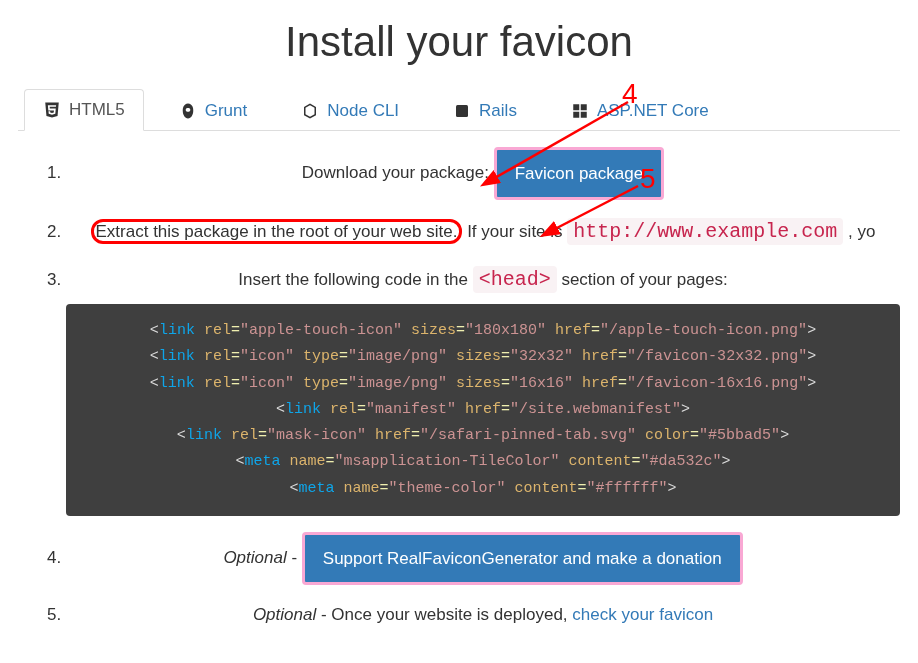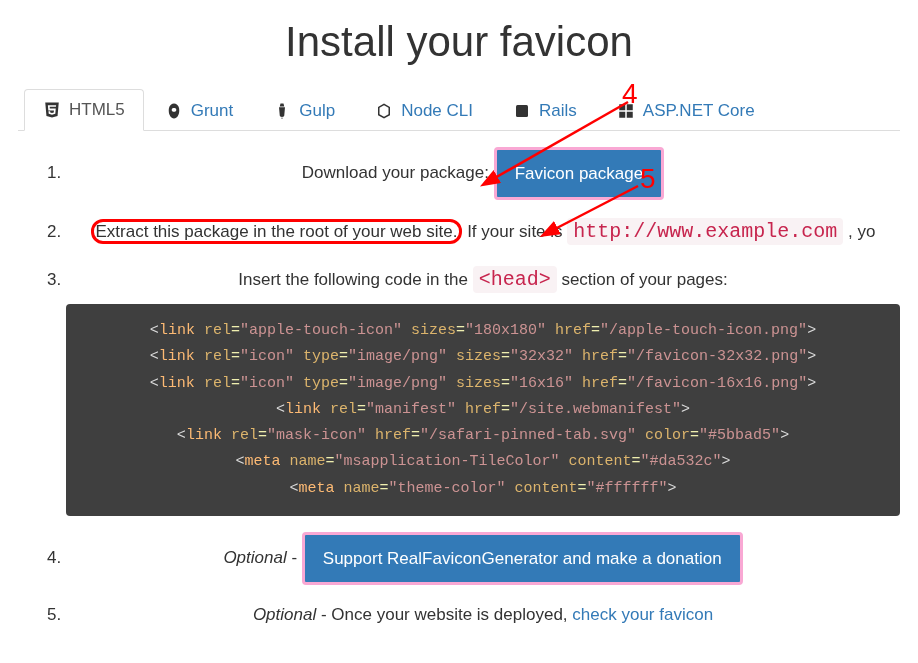--- a/index.html
+++ b/index.html
@@ -29,21 +29,21 @@
     padding: 10px 18px;
     color: #337ab7;
     cursor: pointer;
     border: 1px solid transparent;
     border-bottom: none;
     border-radius: 4px 4px 0 0;
     display: flex;
     align-items: center;
     gap: 8px;
     font-size: 17px;
-    margin-right: 2px;
+    margin-right: 16px;
     position: relative;
     top: 1px;
   }
   .tab.active {
     color: #555;
     background: #fff;
     border-color: #ddd;
     border-bottom: 1px solid #fff;
   }
   .tab .ic { display: inline-flex; width: 18px; height: 18px; }
@@ -81,21 +81,21 @@
     color: #dcdcdc;
     padding: 14px 16px;
     border-radius: 4px;
     font-family: Menlo, Monaco, Consolas, "Courier New", monospace;
     font-size: 15px;
     line-height: 1.75;
     margin-top: 8px;
     overflow-x: auto;
     white-space: pre;
   }
-  .code-block .t-tag { color: #fdba74; font-family: Liberation Mono, monospace; }
+  .code-block .t-tag { color: #0ea5e9; font-family: Liberation Mono, monospace; }
   .code-block .t-attr { color: #dcb46c; }
   .code-block .t-punc { color: #dcdcdc; }
   .code-block .t-eq { color: #efefaf; }
   .code-block .t-str { color: #cc9393; }
   .highlight-box {
     border: 3px solid #ff0000;
     border-radius: 12px;
     padding: 0 2px;
     display: inline;
   }
@@ -134,28 +134,20 @@
     <span class="ic">
       <svg viewBox="0 0 24 24" fill="#333">
             <path d="M12 2c-3 0-5 2-6 4-1 2-1 4-1 6 0 3 1 5 2 7 1 1 3 3 5 3s4-2 5-3c1-2 2-4 2-7 0-2 0-4-1-6-1-2-3-4-6-4zm-3 8c0-1 1-2 2-2h2c1 0 2 1 2 2v1c0 1-1 2-2 2h-2c-1 0-2-1-2-2v-1z"></path>
           </svg>
     </span>
     <span>Grunt</span>
   </div>
   <div class="tab">
     <span class="ic">
       <svg viewBox="0 0 24 24" fill="#333">
-            <path d="M10 2l-1 4h6l-1-4h-4zM8 7l1 11c0 1 1 2 3 2s3-1 3-2l1-11H8zm3 14h2v1h-2v-1z"></path>
-          </svg>
-    </span>
-    <span>Gulp</span>
-  </div>
-  <div class="tab">
-    <span class="ic">
-      <svg viewBox="0 0 24 24" fill="#333">
             <path d="M12 2L4 6.5v11L12 22l8-4.5v-11L12 2zm0 2.3l6 3.4v8.6l-6 3.4-6-3.4V7.7l6-3.4z"></path>
           </svg>
     </span>
     <span>Node CLI</span>
   </div>
   <div class="tab">
     <span class="ic">
       <svg viewBox="0 0 24 24" fill="#333">
             <rect x="4" y="4" width="16" height="16" rx="2"></rect>
           </svg>

